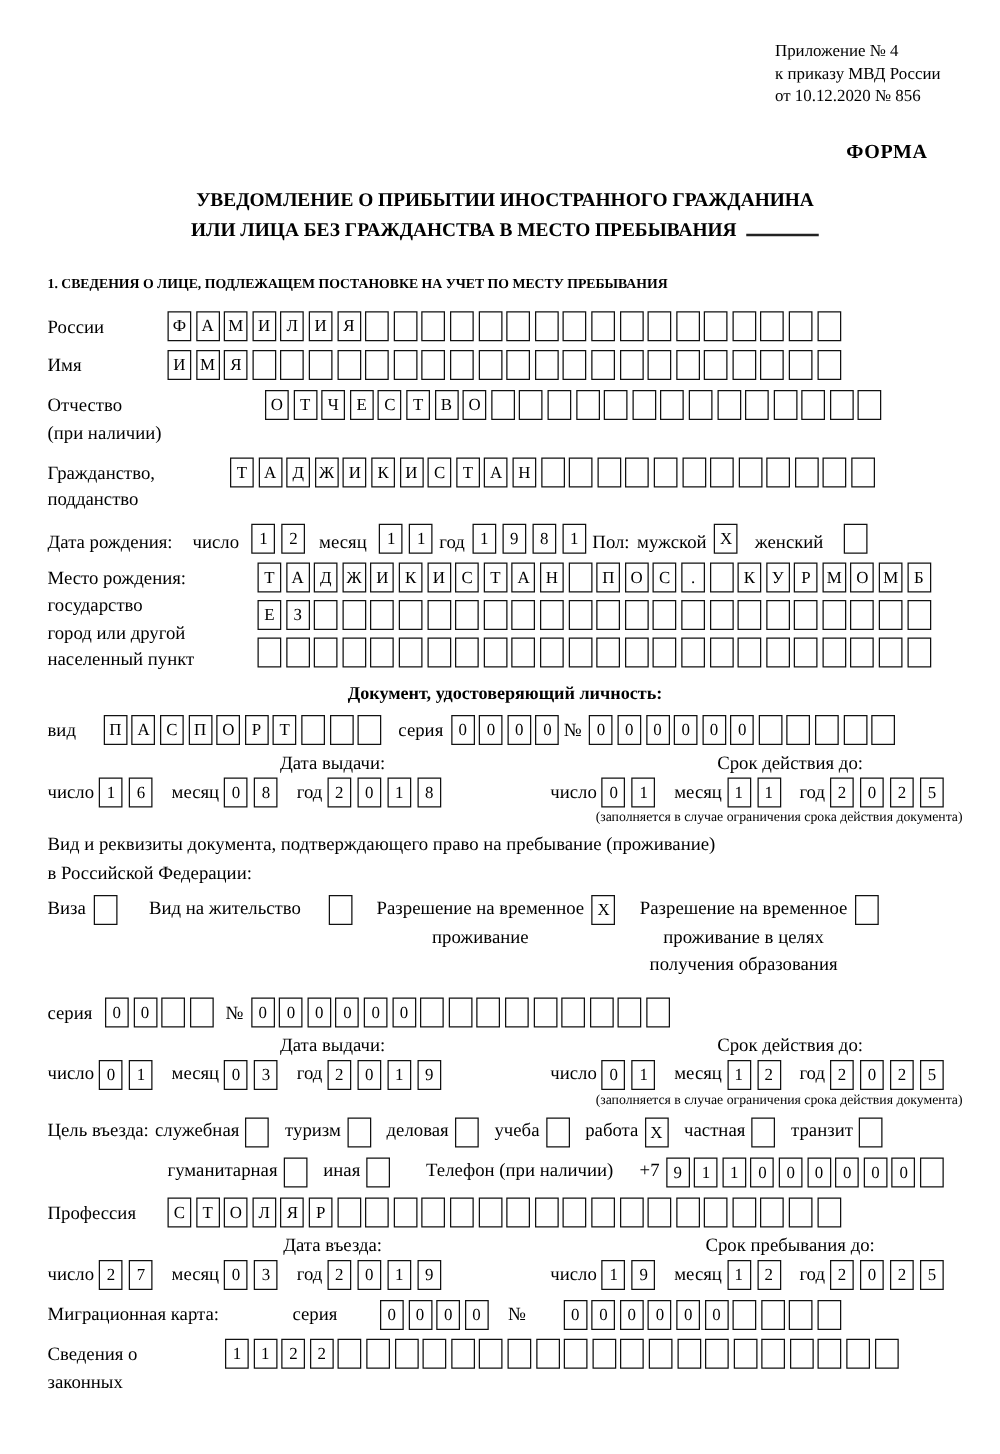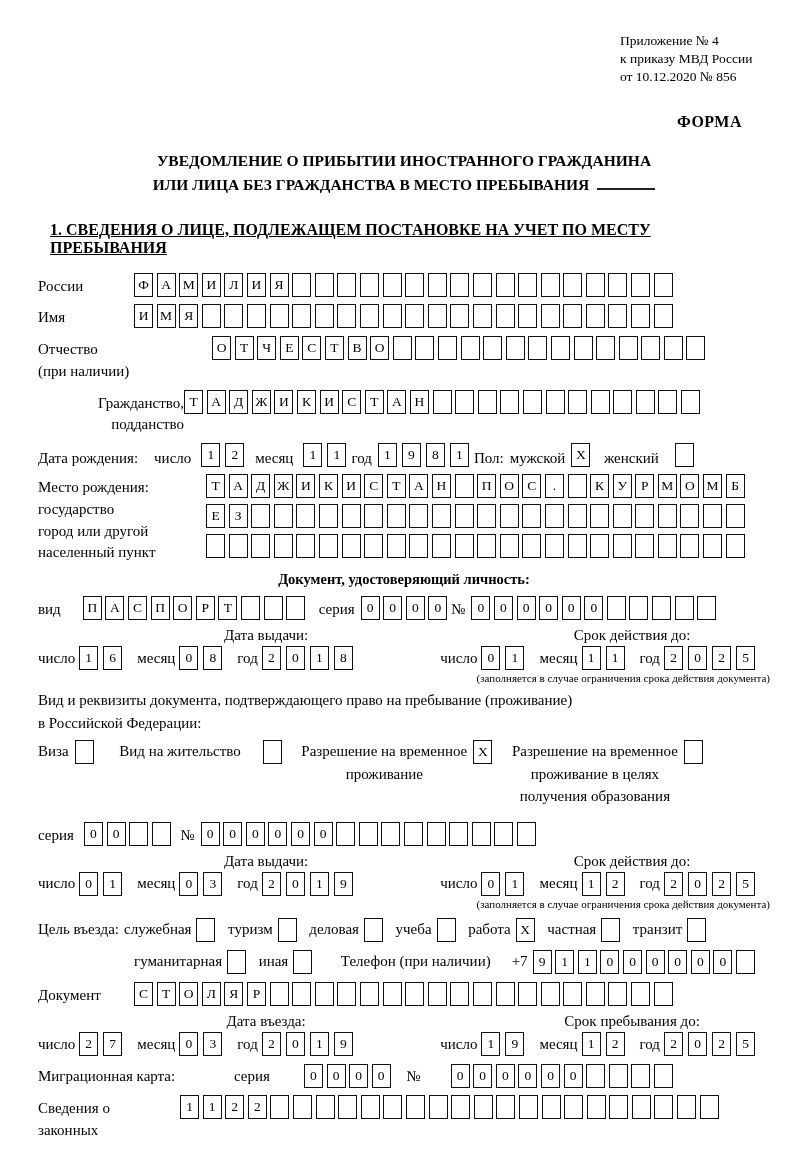--- a/index.html
+++ b/index.html
@@ -13,38 +13,38 @@
   .sheet{ padding:32px 30px 20px 38px; }
 
   
   .hdr{ margin-left:582px; font-size:13.5px; line-height:1.35; }
   .hdr .sub{ font-size:12.5px; margin-top:4px; line-height:1.35; }
   .form-label{ text-align:right; font-weight:bold; font-size:16px; margin:26px 28px 18px 0; letter-spacing:.5px; }
 
   .title{ text-align:center; font-weight:bold; font-size:15.5px; line-height:1.55; }
   .title .uline{ display:inline-block; width:58px; border-bottom:2px solid #222; height:14px; margin-left:8px; }
 
-  .sec-head{ font-weight:bold; font-size:16px; margin:24px 0 16px 12px;text-decoration:underline; }
+  .sec-head{ font-weight:bold; font-size:11px; margin:24px 0 16px 0; }
 
   
   .frow{ display:flex; align-items:flex-start; margin-bottom:7px; }
   .flabel{ flex:0 0 auto; padding-top:3px; line-height:1.45; }
   .cells{ display:inline-flex; flex-wrap:nowrap; vertical-align:middle; }
   .cell{
     display:inline-block; width:17px; height:22px;
     border:1.7px solid #111; margin-right:3.6px;
     text-align:center; line-height:22px; font-size:13.5px;
     font-family:"Liberation Serif",serif; flex:0 0 auto;
     background:#fff;
   }
   .stack{ display:flex; flex-direction:column; row-gap:6px; }
 
   .w-surname{ width:96px; }
   .w-patr{ width:174px; }
-  .w-cit{ width:146px;text-align:right; }
+  .w-cit{ width:146px; }
   .w-birthplace{ width:168px; }
   .w-mig{ width:150px; }
   .w-prof{ width:96px; }
   .w-rep{ width:142px; }
 
   
   .datepair{ display:flex; margin-bottom:2px; }
   .dateblock{ display:flex; flex-direction:column; }
   .dateblock .datehead{ text-align:center; padding-left:54px; margin-bottom:2px; }
   .dateline{ display:flex; align-items:center; white-space:nowrap; }
@@ -607,21 +607,21 @@
         <span class="cell">0</span>
         <span class="cell">0</span>
         <span class="cell">0</span>
         <span class="cell">0</span>
         <span class="cell">0</span>
         <span class="cell"></span>
       </span>
   </div>
 
   <div class="frow">
-    <div class="flabel w-prof">Документ</div>
+    <div class="flabel w-prof">Профессия</div>
     <span class="cells">
         <span class="cell">С</span>
         <span class="cell">Т</span>
         <span class="cell">О</span>
         <span class="cell">Л</span>
         <span class="cell">Я</span>
         <span class="cell">Р</span>
         <span class="cell"></span>
         <span class="cell"></span>
         <span class="cell"></span>

